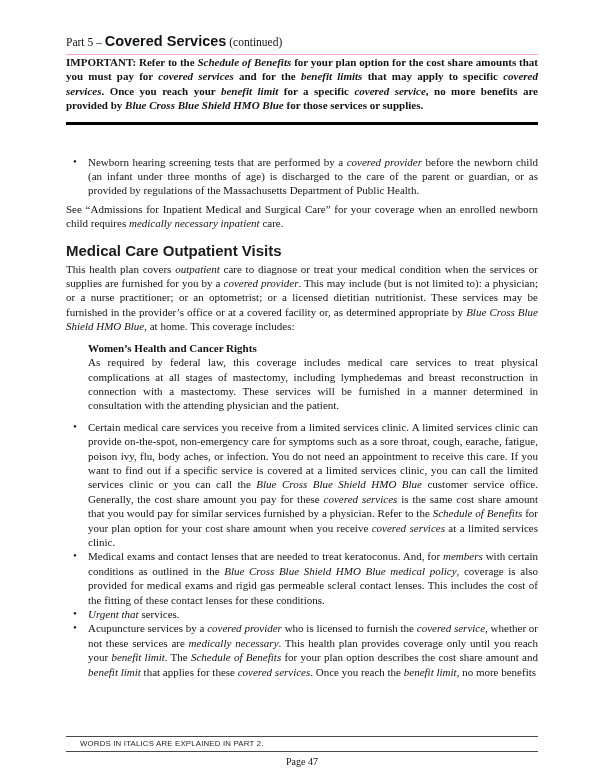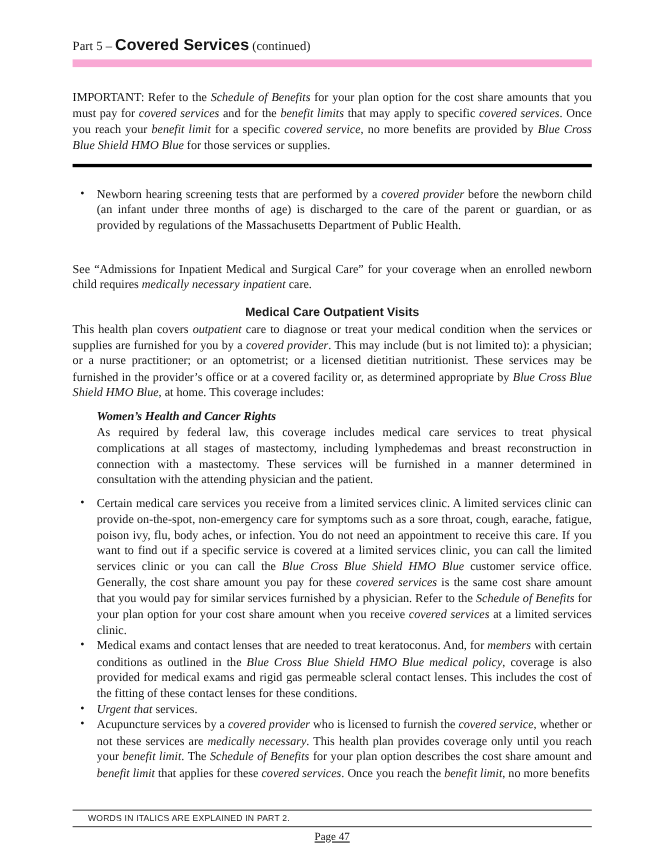--- a/index.html
+++ b/index.html
@@ -7,70 +7,69 @@
   body {
     width: 600px; height: 776px;
     position: relative;
     font-family: "Liberation Serif", serif;
     color: #131313;
     overflow: hidden;
   }
   .sheet { position: absolute; inset: 0; padding: 33px 62px 0 66px; }
 
   .doc-header {
-    border-bottom: 7px solid #f9a8d4;
+    border-bottom: 1px solid #f9a8d4;
     padding-bottom: 5px;
     font-size: 11.5px;
     white-space: nowrap;
   }
   .doc-header .ht {
     font-family: "Liberation Sans", sans-serif;
     font-weight: 700;
     font-size: 14.5px;
   }
 
   .para { font-size: 11px; line-height: 1.31; text-align: justify; }
-  .important { font-weight: 400; margin-top: 21px; }
+  .important { font-weight: 700; }
   .thick-rule { border-top: 3px solid #000; margin-top: 9px; }
 
   ul.bullets { list-style: none; }
   ul.bullets li {
     position: relative;
     padding-left: 22px;
     font-size: 11px; line-height: 1.31;
     text-align: justify;
   }
   ul.bullets li::before { content: "\2022"; position: absolute; left: 7px; top: -1px; }
 
-  .first-list { margin-top: 18px; }
-  .note { margin-top: 25px; }
+  .first-list { margin-top: 30px; }
+  .note { margin-top: 4px; }
 
   .section-heading {
     font-family: "Liberation Sans", sans-serif;
-    font-size: 11px; font-weight: 700;
+    font-size: 15px; font-weight: 700;
     color: #1c1c1c;
     margin: 11px 0 3px 0;
-    text-align: center;
   }
 
   .sub-block { margin: 7px 0 7px 22px; }
-  .sub-heading { font-weight: 700; font-size: 11px; line-height: 1.31; font-style: italic; }
+  .sub-heading { font-weight: 700; font-size: 11px; line-height: 1.31; }
 
   .it { font-style: italic; }
 
   .footer { position: absolute; left: 66px; right: 62px; bottom: 9px; }
   .rule-thin { border-top: 1px solid #4a4a4a; }
   .footer-note {
     font-family: "Liberation Sans", sans-serif;
     font-size: 7.8px; letter-spacing: 0.2px;
     color: #1f1f1f;
     padding: 2px 0 3px 1px;
     margin-left: 13px;
   }
-  .page-num { text-align: center; font-size: 10px; padding-top: 4px; text-decoration: underline; }
+  .page-num { text-align: center; font-size: 10px; padding-top: 4px; }
 </style>
 </head>
 <body>
 
 <div class="sheet">
 
   <header class="doc-header"><span class="hp">Part 5 – </span><span class="ht">Covered Services</span><span class="hs"> (continued)</span></header>
 
   <p class="para important">IMPORTANT: Refer to the <span class="it">Schedule of Benefits</span> for your plan option for the cost share amounts that you must pay for <span class="it">covered services</span> and for the <span class="it">benefit limits</span> that may apply to specific <span class="it">covered services</span>. Once you reach your <span class="it">benefit limit</span> for a specific <span class="it">covered service</span>, no more benefits are provided by <span class="it">Blue Cross Blue Shield HMO Blue</span> for those services or supplies.</p>
 

